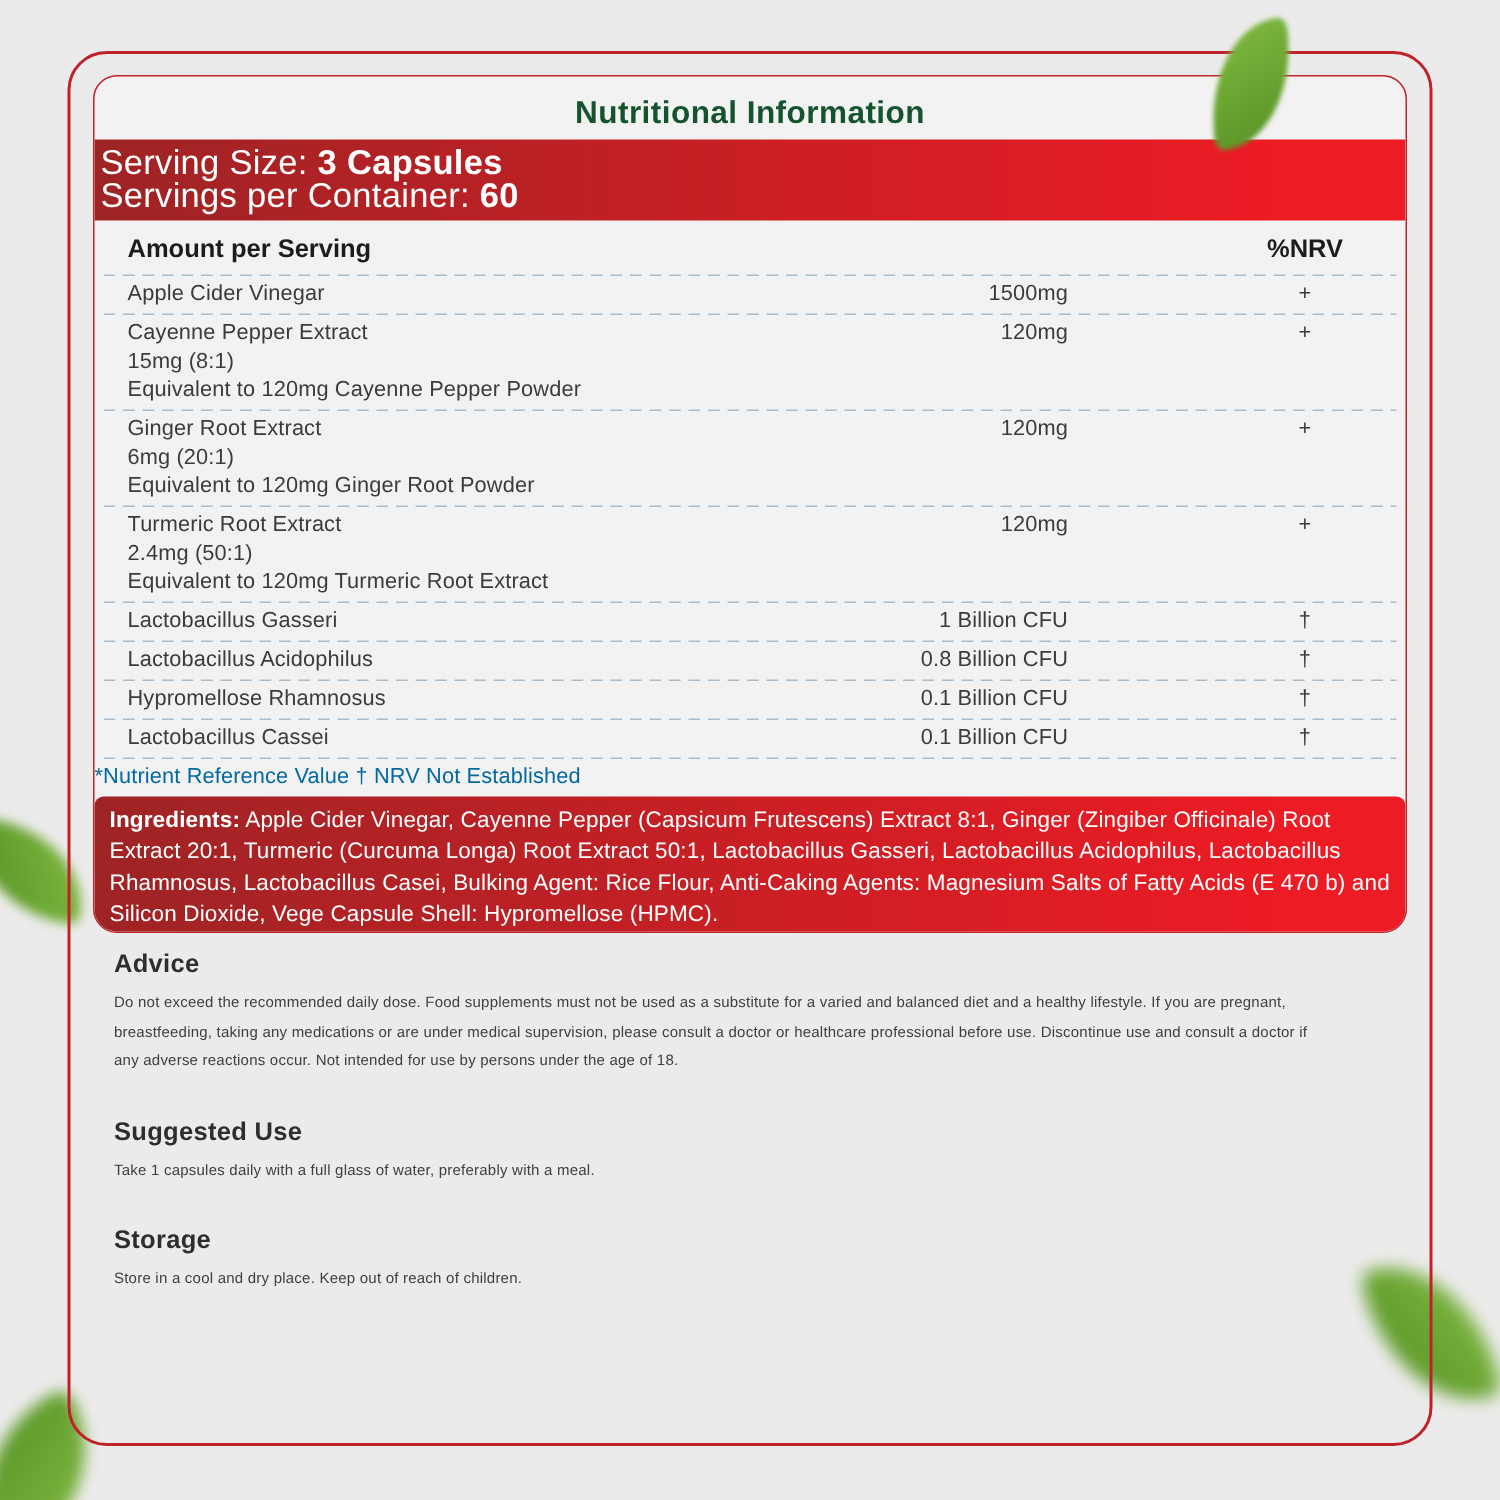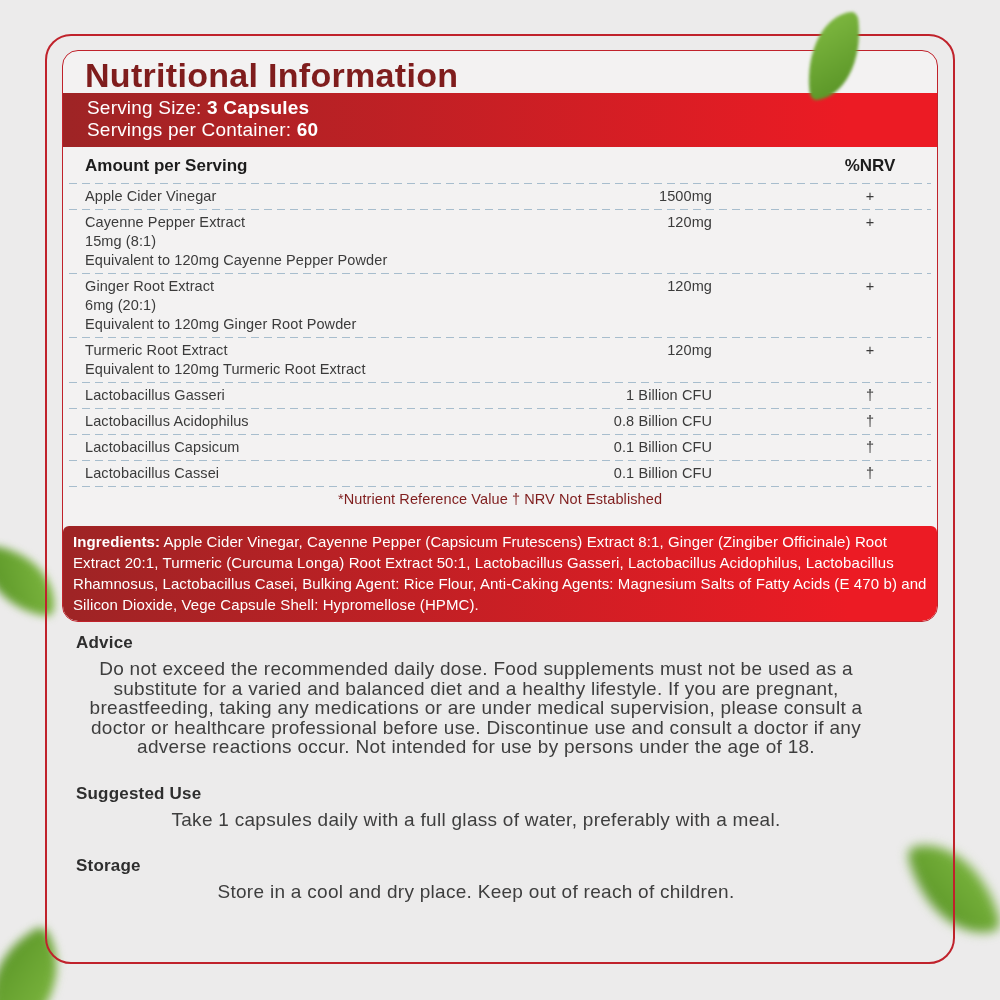--- a/index.html
+++ b/index.html
@@ -43,29 +43,29 @@
     background: #f3f2f2;
     border: 1.5px solid #c0222b;
     border-radius: 16px;
     z-index: 3;
     display: flex; flex-direction: column;
     overflow: hidden;
   }
 
   .title-band { padding: 9px 22px 2px; }
   .title-band h1 {
-    font-size: 34px; font-weight: 700; color: #7f1d1d;
-    letter-spacing: 0.3px; line-height: 31px;
+    font-size: 21px; font-weight: 700; color: #14532d;
+    letter-spacing: 0.3px; line-height: 31px; text-align: center;
   }
 
   .serving-banner {
     background: linear-gradient(90deg, #9e2425 0%, #ec1b24 90%);
     color: #ffffff;
-    padding: 4px 24px 6px;
-    font-size: 19px; line-height: 22px;
+    padding: 4px 4px 6px;
+    font-size: 23px; line-height: 22px;
     letter-spacing: 0.2px;
   }
   .serving-banner b { font-weight: 700; }
 
   .t-head {
     display: grid; grid-template-columns: 1fr auto 90px;
     align-items: center;
     margin: 0 6px; padding: 9px 16px 8px;
     font-weight: 700; color: #1c1c1c; font-size: 17px;
   }
@@ -86,22 +86,22 @@
   }
   .t-grid {
     display: grid; grid-template-columns: 1fr auto 90px;
     align-items: center; line-height: 19px; gap: 24px;
   }
   .t-amount { text-align: center; padding-right: 89px; }
   .t-nrv { text-align: center; }
   .t-detail { line-height: 19px; }
 
   .footnote {
-    text-align: center;
-    font-size: 14.5px; color: #7f1d1d;
+    text-align: left;
+    font-size: 14.5px; color: #0369a1;
     padding: 4px 0 5px;
     letter-spacing: 0.1px;
   }
 
   .ingredients-box {
     margin-top: auto;
     background: linear-gradient(90deg, #9e2425 0%, #ec1b24 90%);
     border-radius: 6px 6px 15px 15px;
     color: #ffffff;
     padding: 5px 10px 6px;
@@ -114,22 +114,22 @@
   .info-sections {
     position: absolute; left: 76px; top: 632px;
     width: 845px; z-index: 3;
   }
   .info-section { margin-bottom: 26px; }
   .info-section h2 {
     font-size: 17px; font-weight: 700; color: #2e2e2e;
     line-height: 21px; margin-bottom: 6px; letter-spacing: 0.2px;
   }
   .info-section p {
-    font-size: 19px; line-height: 19.5px; color: #3e3e3e;
-    letter-spacing: 0.015em; max-width: 800px; text-align: center;
+    font-size: 10px; line-height: 19.5px; color: #3e3e3e;
+    letter-spacing: 0.015em; max-width: 800px;
   }
 </style>
 </head>
 <body>
 
 <div class="leaf leaf-left"></div>
 <div class="leaf leaf-bottom-right"></div>
 <div class="leaf leaf-bottom-left"></div>
 
 <div class="outer-frame"></div>
@@ -179,20 +179,21 @@
   <div class="t-detail">6mg (20:1)</div>
         <div class="t-detail">Equivalent to 120mg Ginger Root Powder</div>
       </div>
 
   <div class="t-row dashed-bottom">
     <div class="t-grid">
       <span class="t-name">Turmeric Root Extract</span>
       <span class="t-amount">120mg</span>
       <span class="t-nrv">+</span>
     </div>
+  <div class="t-detail">2.4mg (50:1)</div>
         <div class="t-detail">Equivalent to 120mg Turmeric Root Extract</div>
       </div>
 
   <div class="t-row dashed-bottom">
     <div class="t-grid">
       <span class="t-name">Lactobacillus Gasseri</span>
       <span class="t-amount">1 Billion CFU</span>
       <span class="t-nrv">†</span>
     </div>
   </div>
@@ -200,21 +201,21 @@
   <div class="t-row dashed-bottom">
     <div class="t-grid">
       <span class="t-name">Lactobacillus Acidophilus</span>
       <span class="t-amount">0.8 Billion CFU</span>
       <span class="t-nrv">†</span>
     </div>
   </div>
 
   <div class="t-row dashed-bottom">
     <div class="t-grid">
-      <span class="t-name">Lactobacillus Capsicum</span>
+      <span class="t-name">Hypromellose Rhamnosus</span>
       <span class="t-amount">0.1 Billion CFU</span>
       <span class="t-nrv">†</span>
     </div>
   </div>
 
   <div class="t-row dashed-bottom">
     <div class="t-grid">
       <span class="t-name">Lactobacillus Cassei</span>
       <span class="t-amount">0.1 Billion CFU</span>
       <span class="t-nrv">†</span>

